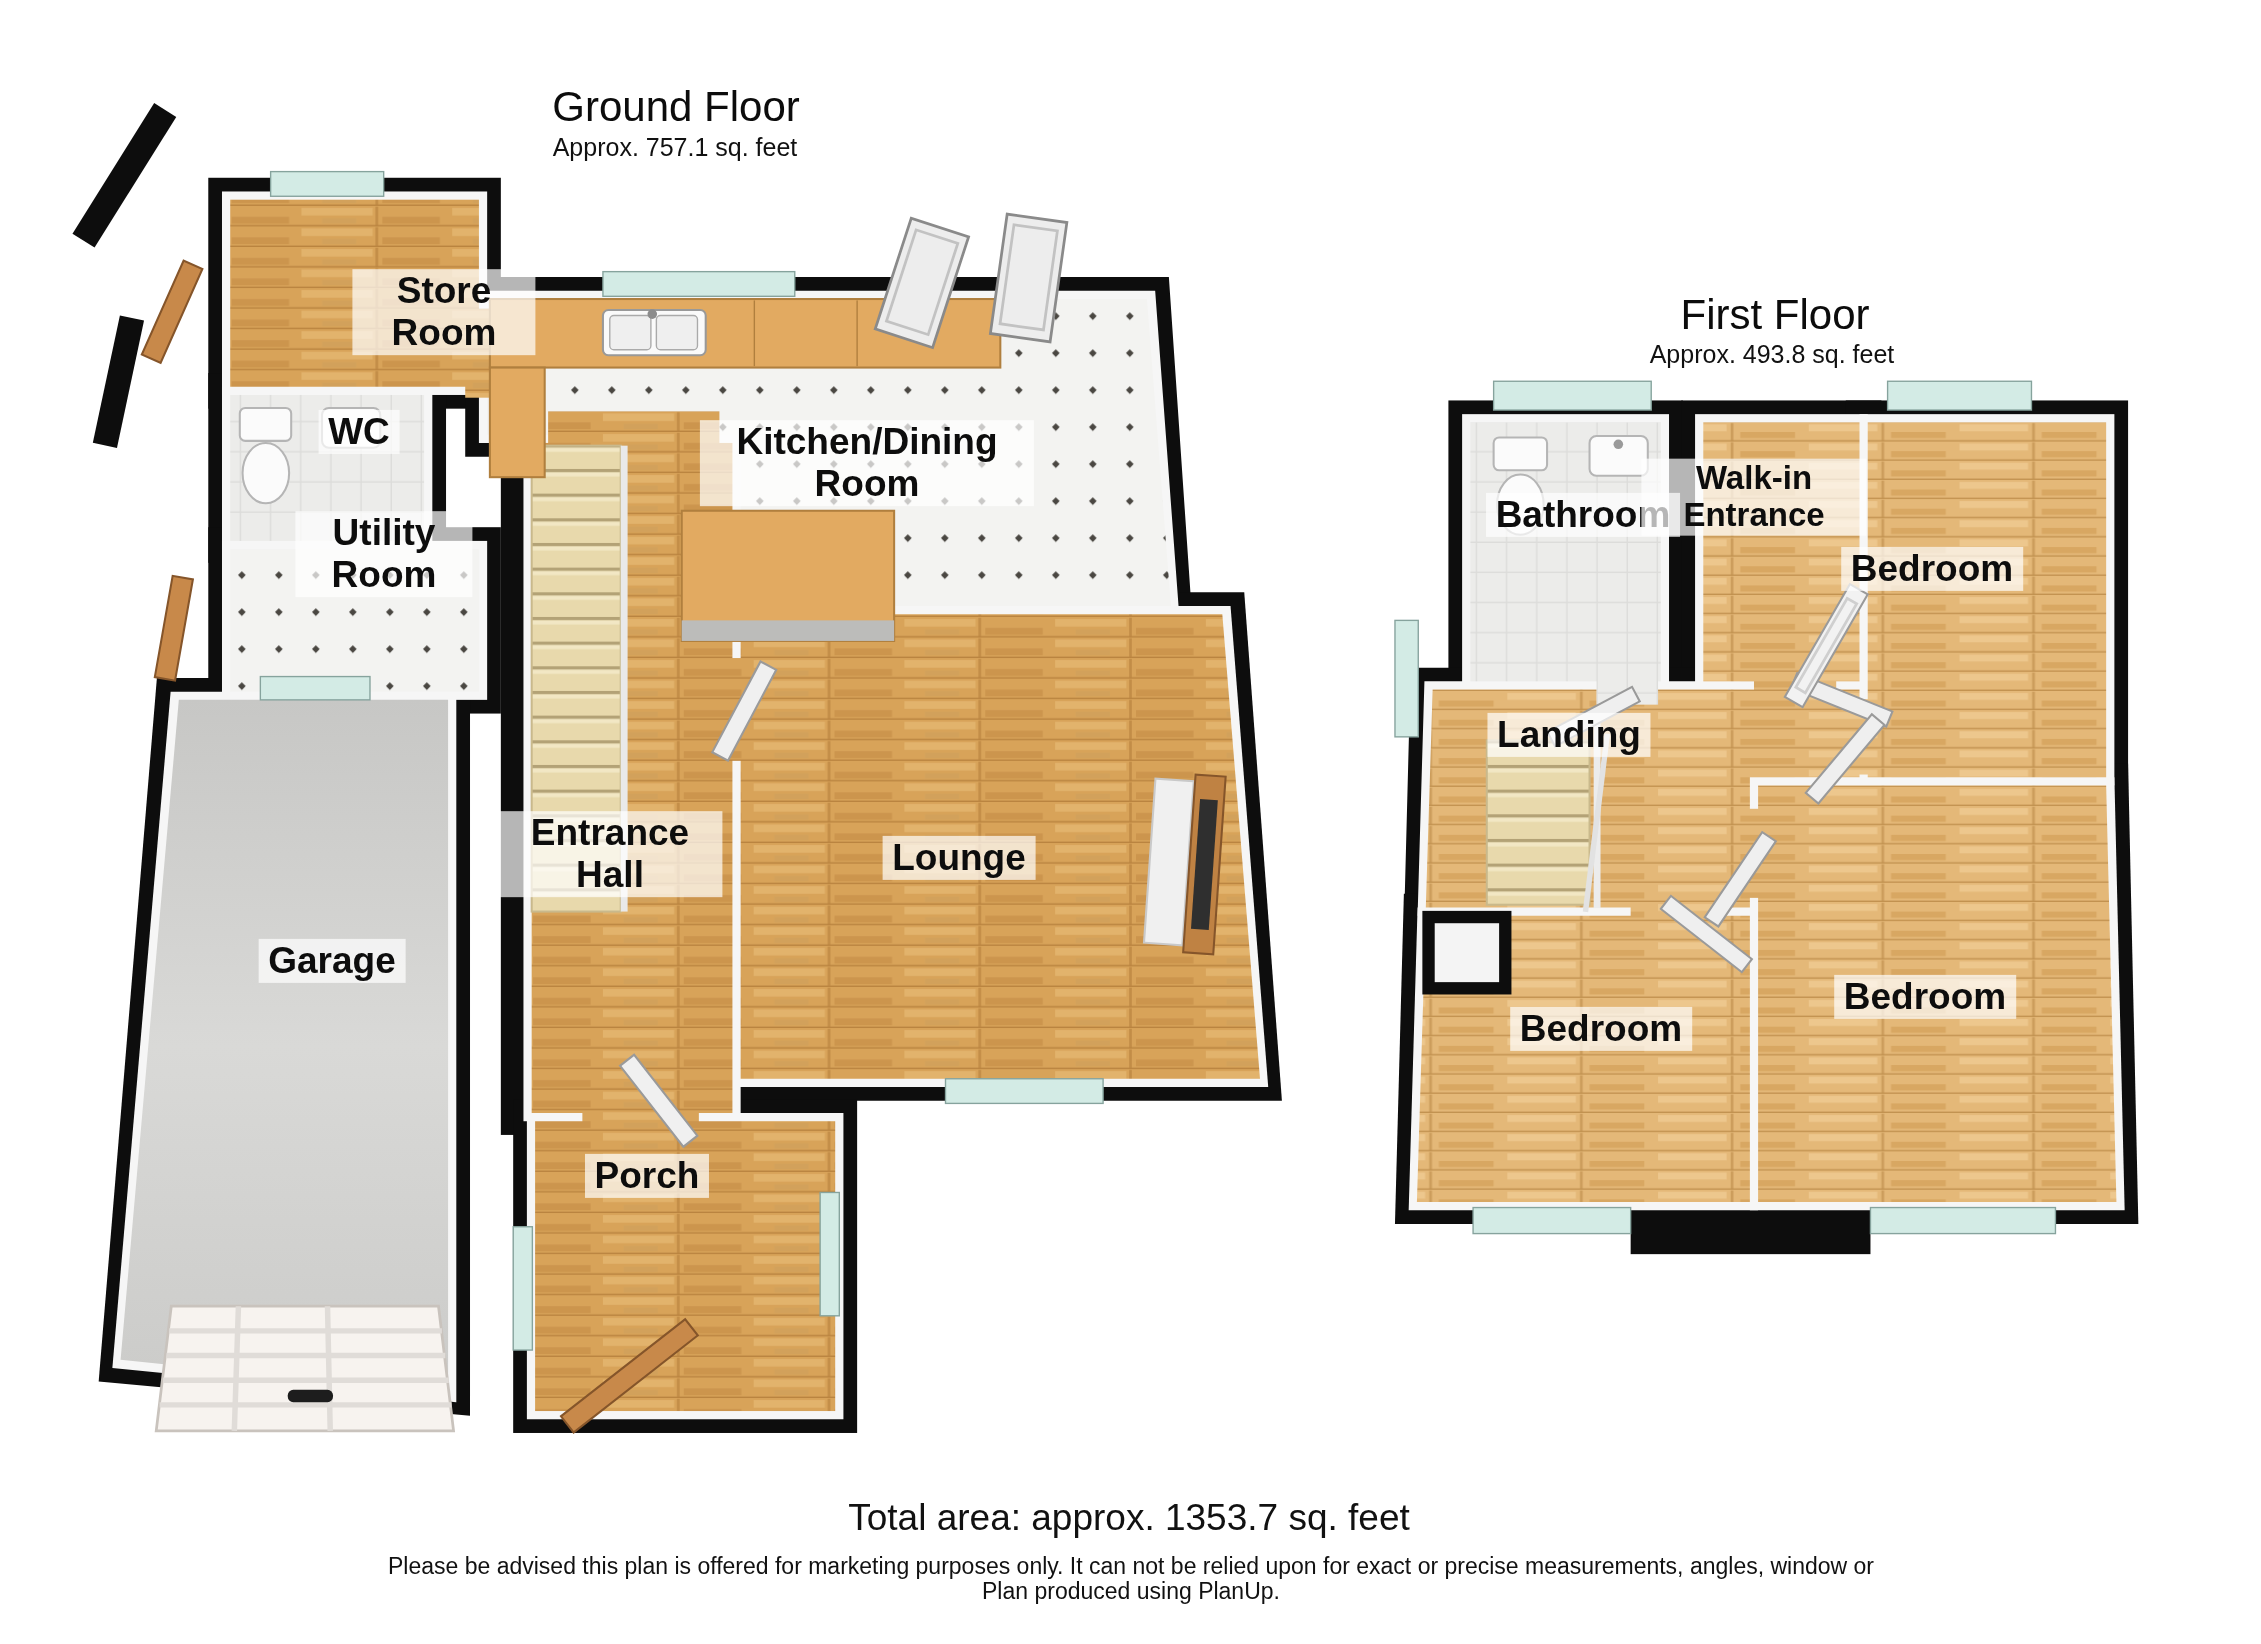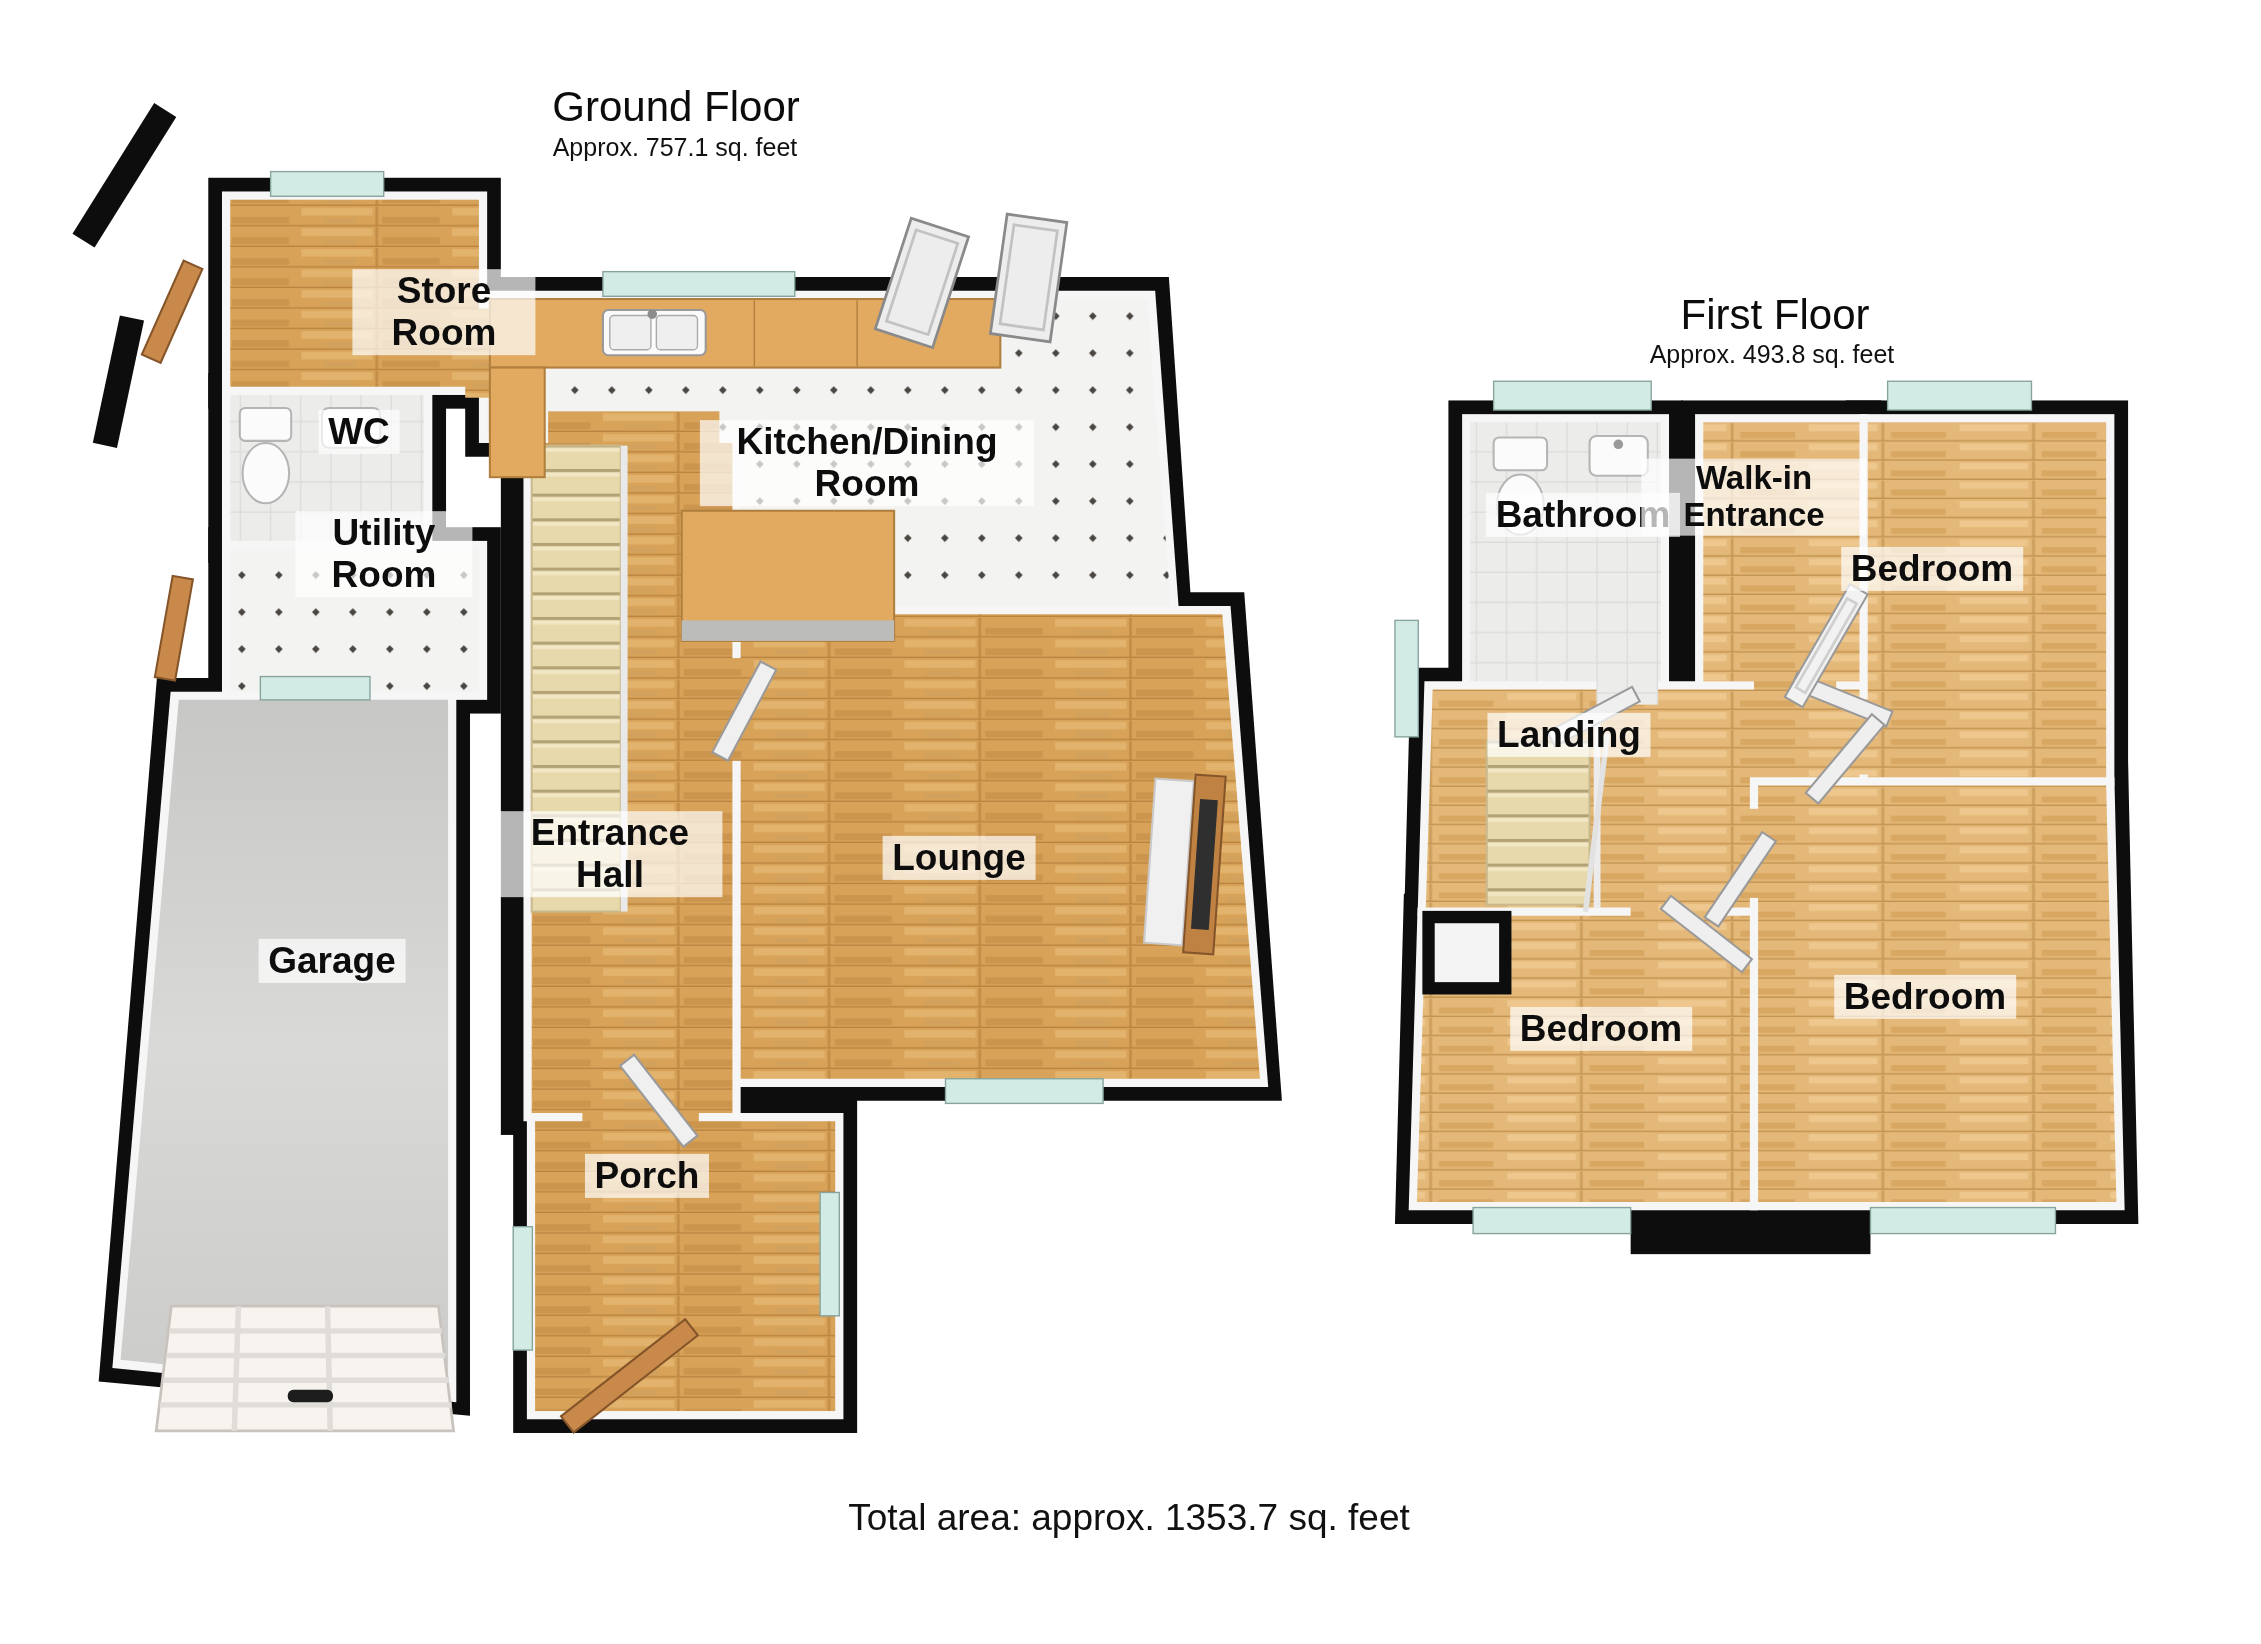--- a/index.html
+++ b/index.html
@@ -301,14 +301,16 @@
 
 <div class="room-label" style="left:1583px;top:515px;">Bathroom</div>
 <div class="room-label" style="left:1754px;top:497px;width:206px;font-size:33px;">Walk-in Entrance</div>
 <div class="room-label" style="left:1932px;top:569px;">Bedroom</div>
 <div class="room-label" style="left:1569px;top:735px;">Landing</div>
 <div class="room-label" style="left:1601px;top:1029px;">Bedroom</div>
 <div class="room-label" style="left:1925px;top:997px;">Bedroom</div>
 
 <div class="total-area" style="left:1129px;top:1518px;">Total area: approx. 1353.7 sq. feet</div>
 <div class="disclaimer">
+  <div>Please be advised this plan is offered for marketing purposes only. It can not be relied upon for exact or precise measurements, angles, window or</div>
+  <div>Plan produced using PlanUp.</div>
 </div>
 
 
 </body></html>

